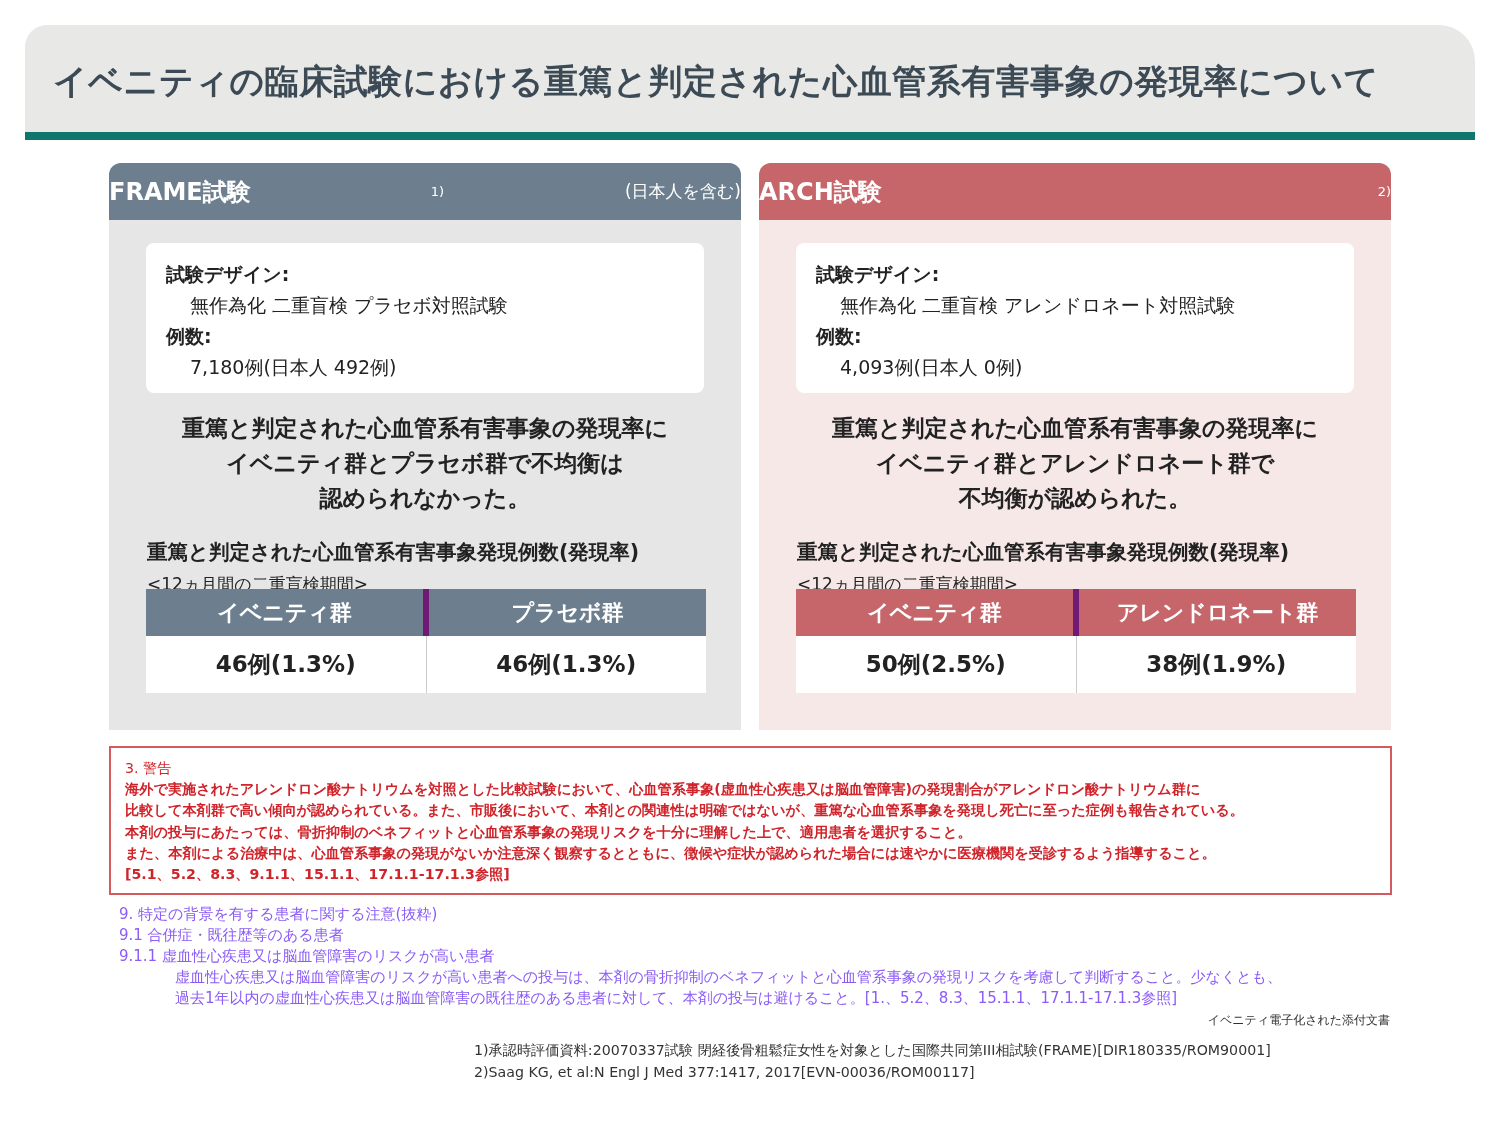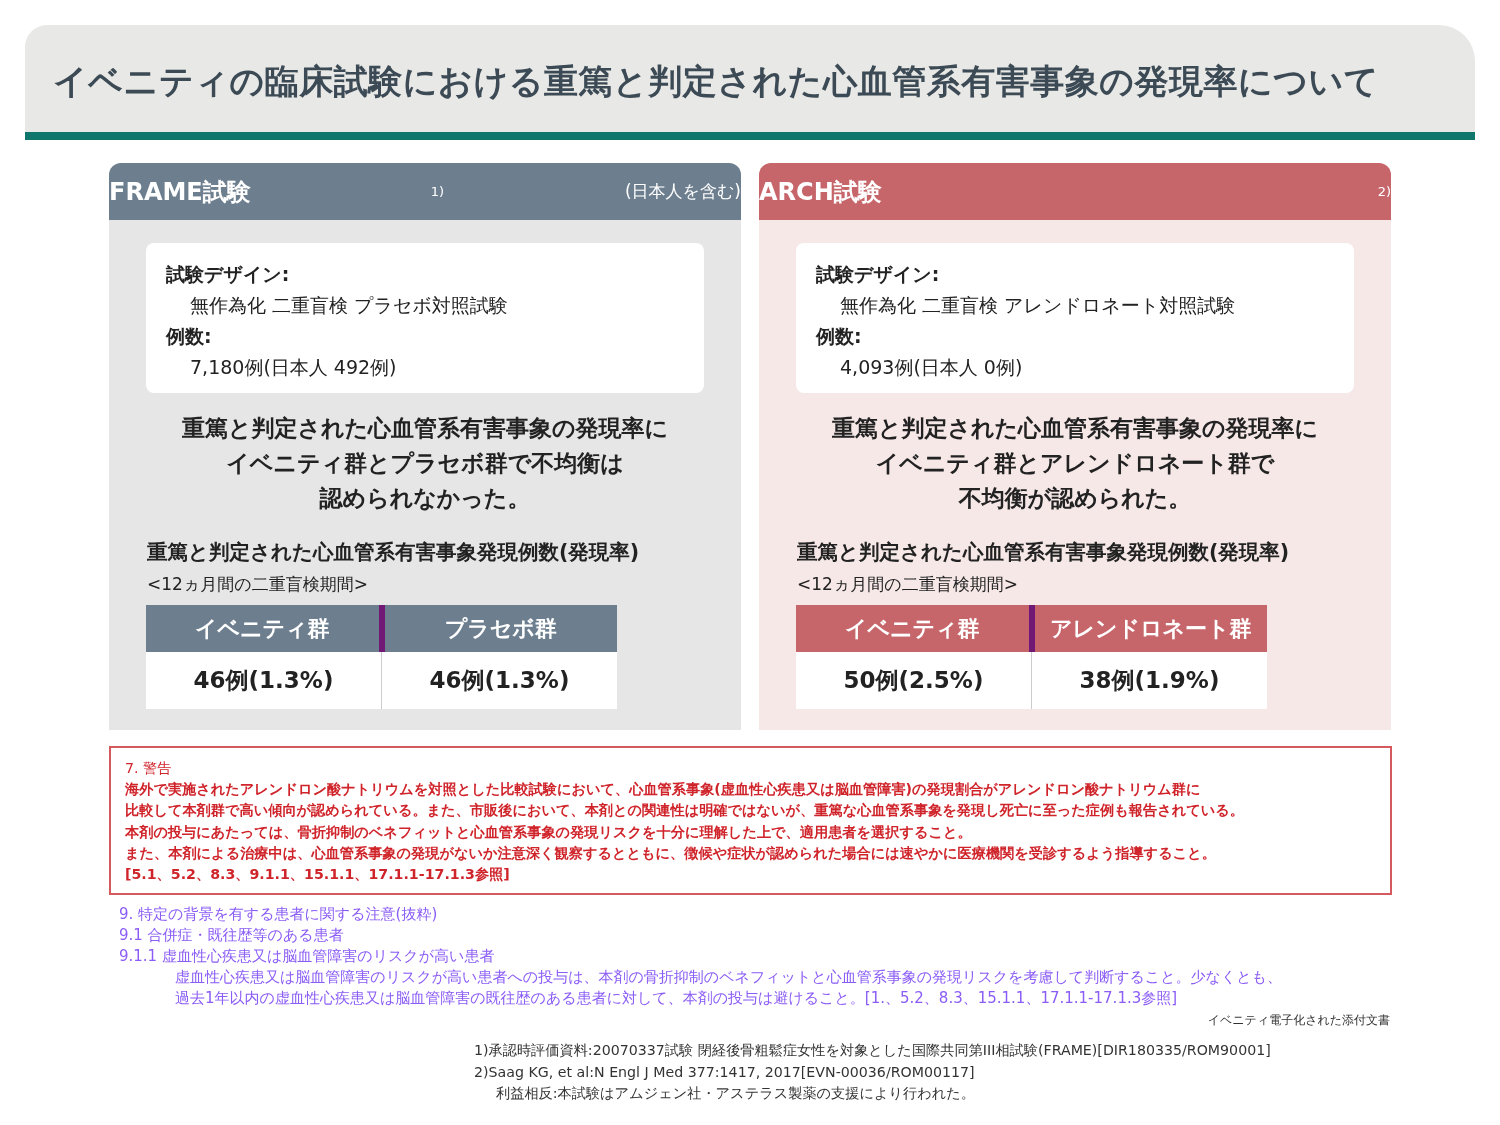--- a/index.html
+++ b/index.html
@@ -41,21 +41,21 @@
   .design-box .val { display: block; padding-left: 24px; }
   .conclusion {
     position: absolute; left: 0; width: 100%; top: 248px; text-align: center;
     font-size: 23px; font-weight: bold; line-height: 35px; color: #222;
   }
   .tbl-title {
     position: absolute; left: 38px; top: 375px; font-size: 20.5px; font-weight: bold; white-space: nowrap;
   }
   .tbl-sub { position: absolute; left: 38px; top: 410px; font-size: 17px; }
   .results {
-    position: absolute; left: 37px; top: 442px; width: 471px; border-collapse: collapse;
+    position: absolute; left: 37px; top: 426px; width: 560px; border-collapse: collapse;
   }
   .results th {
     height: 45px; color: #fff; font-size: 22px; font-weight: bold; width: 50%;
   }
   .frame .results th { background: #6d7f8f; }
   .arch .results th { background: #c7666a; }
   .results th + th { border-left: 6px solid #701a75; }
   .results td {
     height: 55px; background: #fff; text-align: center; font-size: 23px; font-weight: bold; color: #222;
   }
@@ -147,34 +147,33 @@
     </tr>
     <tr>
       <td>50例(2.5%)</td>
       <td>38例(1.9%)</td>
     </tr>
   </tbody>
     </table>
 </section>
 
 <div class="warning-box">
-  <span class="line heading">7. 警告</span>
+  <span class="line heading">3. 警告</span>
   <span class="line">海外で実施されたアレンドロン酸ナトリウムを対照とした比較試験において、心血管系事象(虚血性心疾患又は脳血管障害)の発現割合がアレンドロン酸ナトリウム群に</span>
   <span class="line">比較して本剤群で高い傾向が認められている。また、市販後において、本剤との関連性は明確ではないが、重篤な心血管系事象を発現し死亡に至った症例も報告されている。</span>
   <span class="line">本剤の投与にあたっては、骨折抑制のベネフィットと心血管系事象の発現リスクを十分に理解した上で、適用患者を選択すること。</span>
   <span class="line">また、本剤による治療中は、心血管系事象の発現がないか注意深く観察するとともに、徴候や症状が認められた場合には速やかに医療機関を受診するよう指導すること。</span>
   <span class="line">[5.1、5.2、8.3、9.1.1、15.1.1、17.1.1-17.1.3参照]</span>
 </div>
 
 <div class="precautions">
   <span class="line">9. 特定の背景を有する患者に関する注意(抜粋)</span>
   <span class="line">9.1 合併症・既往歴等のある患者</span>
   <span class="line">9.1.1 虚血性心疾患又は脳血管障害のリスクが高い患者</span>
   <span class="line indent">虚血性心疾患又は脳血管障害のリスクが高い患者への投与は、本剤の骨折抑制のベネフィットと心血管系事象の発現リスクを考慮して判断すること。少なくとも、</span>
   <span class="line indent">過去1年以内の虚血性心疾患又は脳血管障害の既往歴のある患者に対して、本剤の投与は避けること。[1.、5.2、8.3、15.1.1、17.1.1-17.1.3参照]</span>
 </div>
 <div class="source-note">イベニティ電子化された添付文書</div>
 
 <div class="refs">
   <span class="line">1)承認時評価資料:20070337試験 閉経後骨粗鬆症女性を対象とした国際共同第III相試験(FRAME)[DIR180335/ROM90001]</span>
   <span class="line">2)Saag KG, et al:N Engl J Med 377:1417, 2017[EVN-00036/ROM00117]</span>
-  <span class="line indent">利益相反:本試験はアムジェン社・アステラス製薬の支援により行われた。</span>
 </div>
 
 </body></html>

